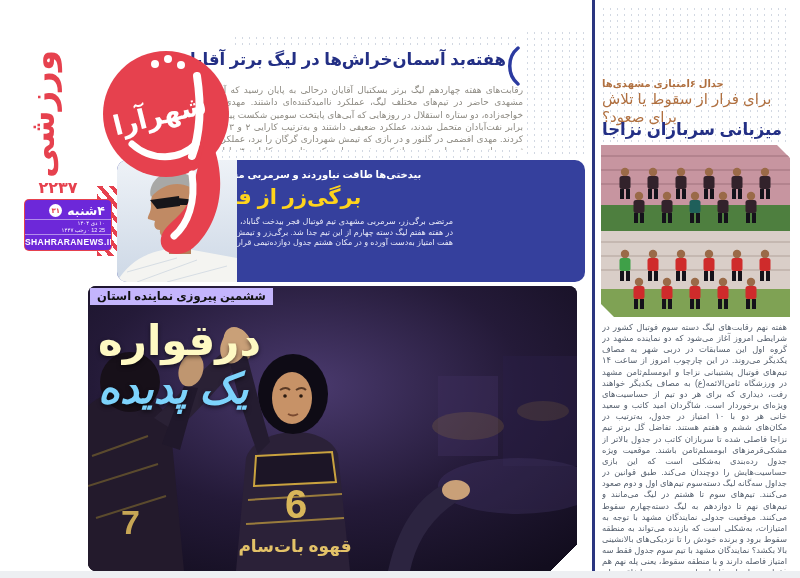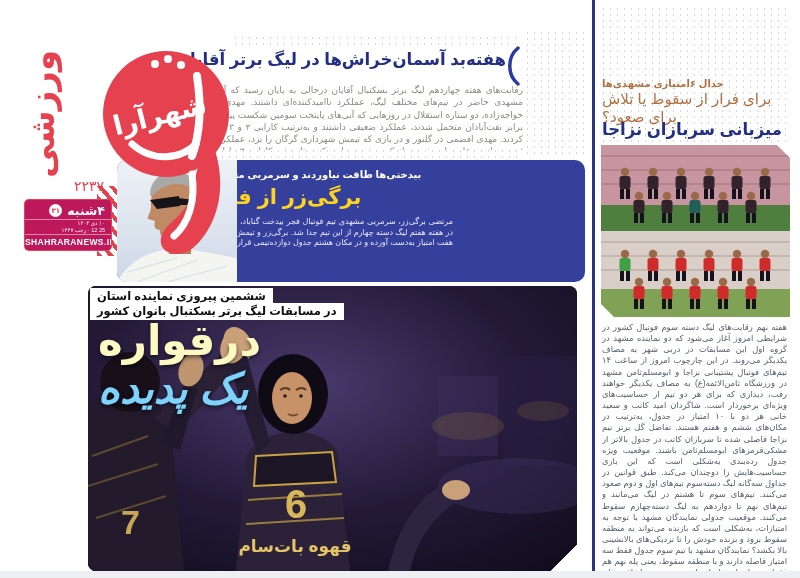--- a/index.html
+++ b/index.html
@@ -8,42 +8,42 @@
     font-family:"Liberation Sans","DejaVu Sans",sans-serif;direction:rtl;
   }
   .abs{position:absolute;}
   .dots{
     background-image:radial-gradient(circle,#c3cbd8 0.8px,transparent 0.9px);
     background-size:7px 6px;opacity:.75;
   }
   
   .wordmark-wrap{left:20px;top:44px;width:44px;height:140px;display:flex;align-items:center;justify-content:center;}
   .wordmark{transform:rotate(-90deg);white-space:nowrap;font-weight:bold;font-size:34px;color:#e6414e;letter-spacing:2px;}
-  .issue-number{left:12px;top:178px;width:92px;text-align:right;color:#e6414e;font-weight:normal;font-size:14px;letter-spacing:7px;direction:ltr;}
+  .issue-number{left:12px;top:178px;width:92px;text-align:center;color:#e6414e;font-weight:bold;font-size:16px;letter-spacing:7px;direction:ltr;}
   .stripes{left:97px;top:186px;width:20px;height:70px;
     background:repeating-linear-gradient(50deg,#e6414e 0 4px,#ffffff 4px 9px);}
-  .date-box{left:25px;top:200px;width:86px;height:50px;background:#be185d;border-radius:4px;color:#fff;overflow:hidden;box-shadow:0 0 0 1px #e6414e;}
+  .date-box{left:25px;top:200px;width:86px;height:50px;background:#6d28d9;border-radius:4px;color:#fff;overflow:hidden;box-shadow:0 0 0 1px #e6414e;}
   .date-row1{display:flex;align-items:center;justify-content:flex-start;gap:5px;padding:3px 6px 1px 6px;}
   .weekday{font-weight:bold;font-size:12.5px;}
   .date-badge{width:13px;height:13px;border-radius:50%;background:#fff;color:#e6414e;font-size:7px;font-weight:bold;display:flex;align-items:center;justify-content:center;direction:ltr;}
   .date-rows{font-size:5.5px;line-height:7px;padding:0 6px;opacity:.95;border-top:1px solid rgba(255,255,255,.5);border-bottom:1px solid rgba(255,255,255,.5);}
   .site{font-size:8.5px;font-weight:bold;letter-spacing:.4px;text-align:center;padding-top:2px;direction:ltr;font-family:"Liberation Sans",sans-serif;}
   
   .lead-headline{left:250px;top:50px;width:256px;text-align:left;direction:rtl;color:#232f85;font-weight:bold;font-size:16.5px;white-space:nowrap;}
   .lead-body{left:163px;top:84px;width:360px;height:66px;color:#8d8a82;font-size:9px;line-height:12.3px;text-align:justify;text-align-last:center;overflow:hidden;}
   
   .banner{left:117px;top:160px;width:468px;height:122px;background:#35409d;border-radius:10px;z-index:1;}
   .banner-kicker{position:absolute;top:9px;right:132px;left:14px;color:#fff;font-weight:bold;font-size:10px;text-align:left;direction:rtl;white-space:nowrap;}
   .banner-headline{position:absolute;top:25px;right:132px;left:14px;color:#ffd41c;font-weight:bold;font-size:21px;text-align:left;direction:rtl;}
   .banner-body{position:absolute;top:57px;right:132px;width:325px;color:#e8eaf8;font-size:8px;line-height:10.6px;text-align:justify;}
   .coach{position:absolute;left:0;top:0;width:120px;height:122px;border-radius:10px 0 0 10px;overflow:hidden;}
   
   .feature{left:88px;top:286px;width:489px;height:285px;border-radius:8px;overflow:hidden;background:#1a1326;z-index:2;}
   .corner-cut{width:26px;height:26px;background:linear-gradient(to bottom right,transparent 49.5%,#ffffff 50%);left:551px;top:545px;z-index:3;}
-  .feature-label{position:absolute;left:2px;background:#ffffff;color:#101010;font-weight:bold;font-size:11.5px;padding:1px 7px 2px 7px;white-space:nowrap;}
+  .feature-label{position:absolute;left:2px;background:#c4b5fd;color:#101010;font-weight:bold;font-size:11.5px;padding:1px 7px 2px 7px;white-space:nowrap;}
   .feature-h1{position:absolute;left:10px;top:30px;color:#fef9c3;font-weight:bold;font-size:42px;text-shadow:0 2px 4px rgba(0,0,0,.55);}
   .feature-h2{position:absolute;left:10px;top:78px;color:#7dd3fc;font-weight:bold;font-size:42px;text-shadow:0 2px 4px rgba(0,0,0,.55);font-style:italic;}
   
   .divider{left:592px;top:0;width:3px;height:578px;background:#2a3580;}
   .kicker1{left:602px;top:78px;width:184px;text-align:left;color:#b07040;font-weight:bold;font-size:10px;}
   .kicker2{left:602px;top:90px;width:184px;text-align:left;color:#b07040;font-size:15px;}
   .derby-headline{left:602px;top:102px;width:184px;text-align:left;color:#232f85;font-weight:bold;font-size:16.5px;line-height:20px;margin-top:17px;}
   .team-photo{left:601px;top:145px;width:189px;height:172px;
     clip-path:polygon(0 0,calc(100% - 13px) 0,100% 13px,100% 100%,13px 100%,0 calc(100% - 13px));}
   .derby-body{left:602px;top:322px;width:185px;height:256px;color:#56606e;font-size:8.4px;line-height:11.15px;text-align:justify;overflow:hidden;}
@@ -183,21 +183,20 @@
         <path d="M170 168 C 158 136, 148 104, 142 76 L 158 66 C 166 96, 174 128, 182 156 Z" fill="#241c30"></path>
         <ellipse cx="146" cy="60" rx="13" ry="18" transform="rotate(22 146 60)" fill="#c9a078"></ellipse>
         <text x="208" y="232" text-anchor="middle" font-size="40" font-weight="bold" fill="#d9b65a">6</text>
         <text x="207" y="266" text-anchor="middle" font-size="17" font-weight="bold" fill="#e3c268">قهوه بات‌سام</text>
       </g>
 
       <path d="M300 285 C 310 240, 330 210, 360 196 L 372 214 C 344 230, 328 256, 322 285 Z" fill="#2c2440"></path>
       <ellipse cx="368" cy="204" rx="14" ry="10" fill="#c9a078"></ellipse>
     </svg>
     <div class="feature-label" style="top:2px;">ششمین پیروزی نماینده استان</div>
-    <div class="feature-label" style="top:17px;">در مسابقات لیگ برتر بسکتبال بانوان کشور</div>
     <div class="feature-h1">درقواره</div>
     <div class="feature-h2">یک پدیده</div>
   </div>
   <div class="abs corner-cut"></div>
 
   <div class="abs kicker1">جدال ۶امتیازی مشهدی‌ها</div>
   <div class="abs kicker2">برای فرار از سقوط یا تلاش برای صعود؟</div>
   <div class="abs derby-headline">
     <div>میزبانی سربازان نزاجا</div>
   </div>

